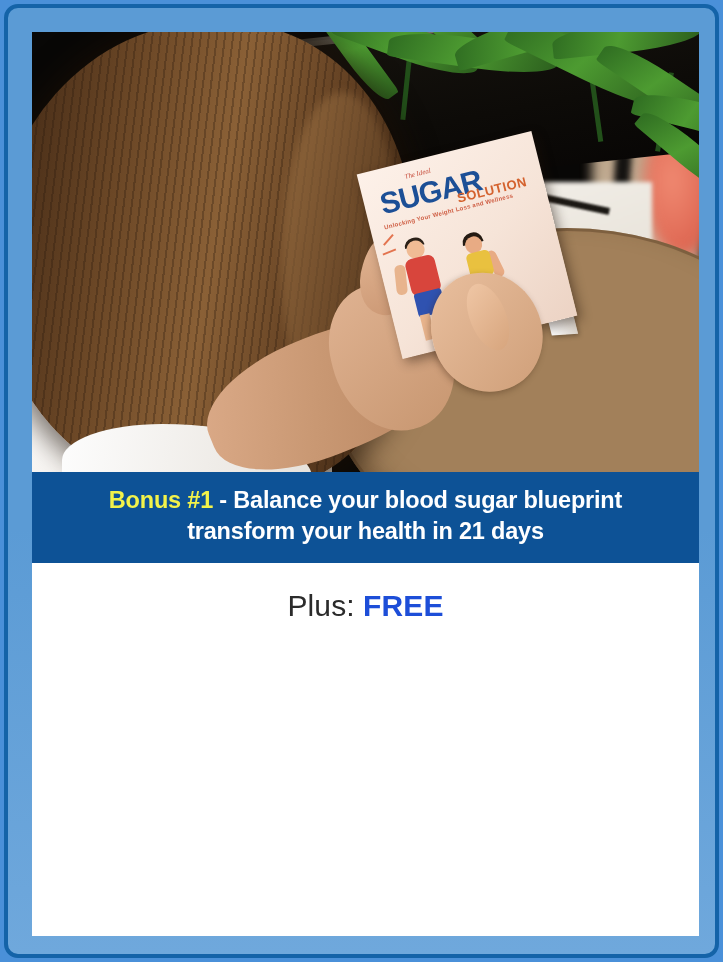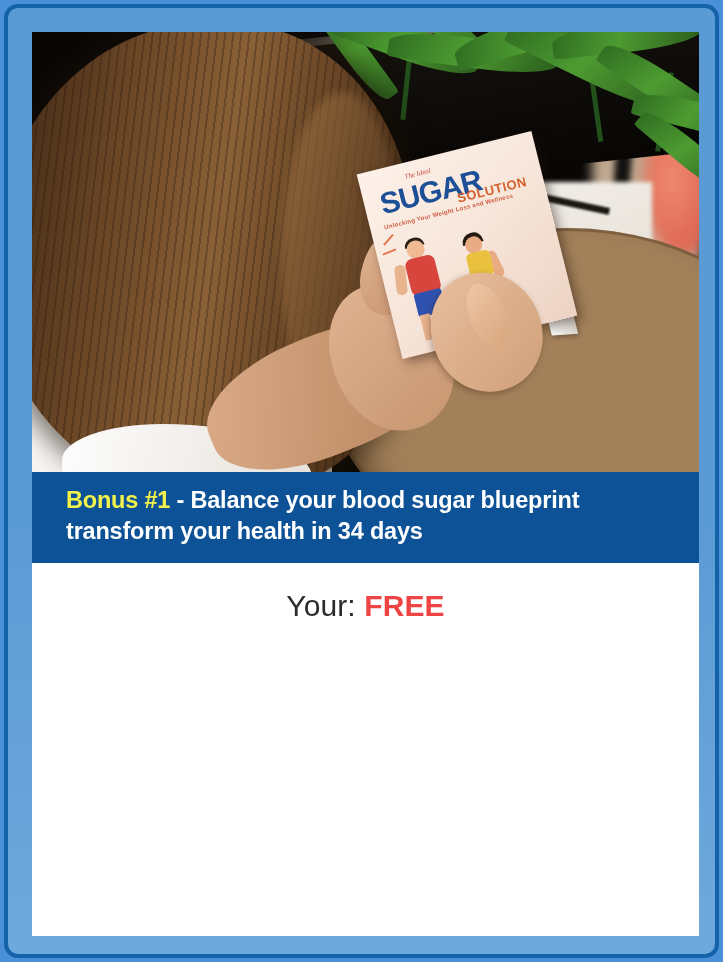--- a/index.html
+++ b/index.html
@@ -224,21 +224,21 @@
   .sp2{left:6px;top:82px;width:14px;height:2px;transform:rotate(-8deg);}
   .sp3{left:122px;top:150px;width:14px;height:2px;transform:rotate(40deg);}
   .sp4{left:120px;top:162px;width:14px;height:2px;transform:rotate(10deg);}
 
   
   .banner{
     width:667px;
     background:#0d5296;
     box-sizing:border-box;
     padding:13px 34px 15px;
-    text-align:left;
+    text-align:center;
   }
   .banner-text{
     font-family:"Liberation Sans", sans-serif;
     font-size:23.5px;
     font-weight:700;
     color:#ffffff;
     line-height:1.33;
     letter-spacing:-.2px;
   }
   .bonus-tag{color:#f2f24a;}
@@ -251,21 +251,21 @@
     text-align:center;
     background:#fff;
   }
   .today{
     font-size:30px;
     font-weight:300;
     color:#2b2b2b;
     letter-spacing:.1px;
     margin:0 0 18px;
   }
-  .today b{font-weight:800;color:#ef4444;}
+  .today b{font-weight:800;color:#1d4ed8;}
   .desc{
     font-size:22.5px;
     font-weight:300;
     color:#333333;
     line-height:1.67;
     margin:0;
     letter-spacing:-.1px;
   }
 </style>
 </head>
@@ -335,25 +335,25 @@
         <div class="spark sp4"></div>
       </div>
       <div class="hand"></div>
       <div class="thumb"></div>
     </div>
 
     <div class="banner">
       <div class="banner-text">
         <span class="bonus-tag">Bonus #1</span><span> - </span><span>Balance your blood sugar blueprint</span>
         <br>
-        <span>transform your health in 34 days</span>
+        <span>transform your health in 21 days</span>
       </div>
     </div>
 
     <div class="body">
       <div class="today">
-        <span>Your:</span>
+        <span>Plus:</span>
         <b>FREE</b>
       </div>
     </div>
 
   </div>
 </div>
 
 </body></html>

